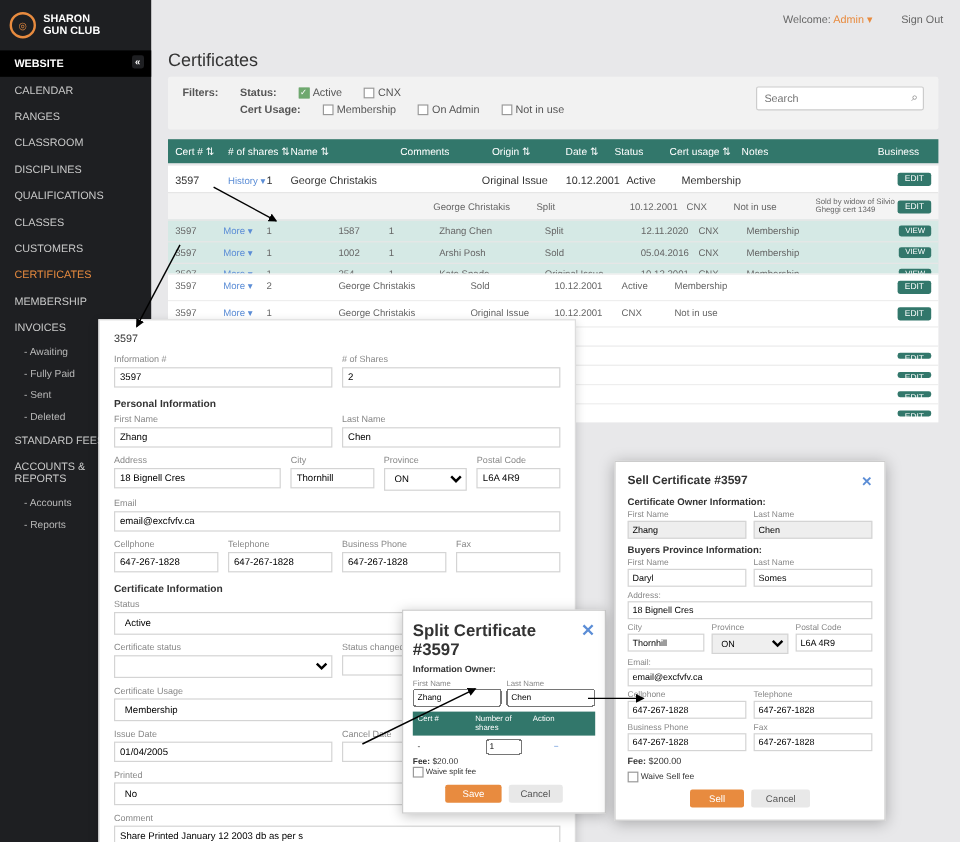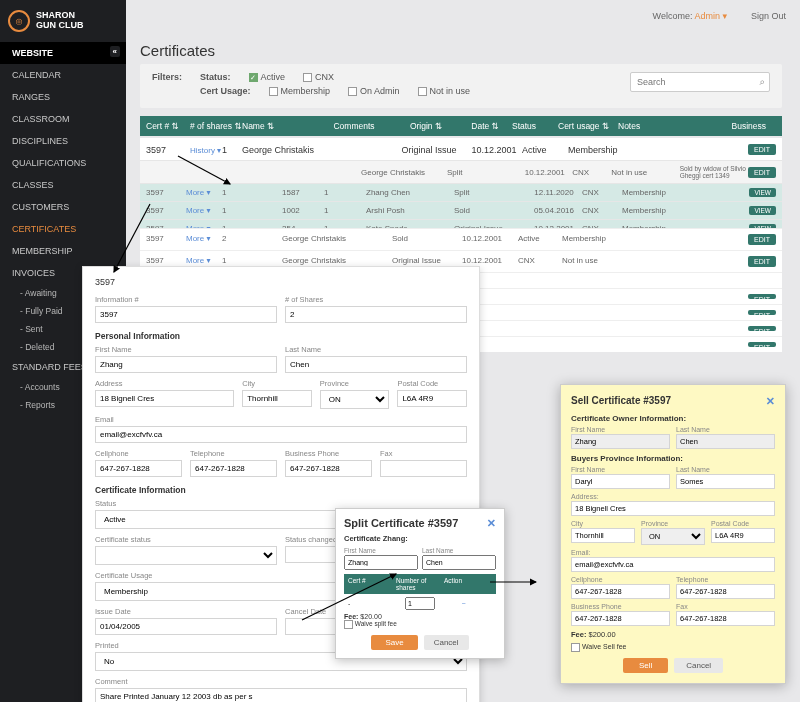--- a/index.html
+++ b/index.html
@@ -47,29 +47,29 @@
 .panel-form .hd{font-size:9px;color:#333;margin-bottom:8px}
 .panel-form .sec{font-weight:bold;color:#333;margin:8px 0 4px;font-size:8.5px}
 .panel-form .frow{display:flex;gap:8px;margin-bottom:6px}
 .panel-form label{display:block;color:#888;font-size:7.5px;margin-bottom:2px}
 .panel-form .fld{flex:1}
 .panel-form input,.panel-form select{width:100%;border:1px solid #d4d4d4;padding:3px 4px;font-size:8px;background:#fff}
 .obtn{background:#e88b3f;color:#fff;font-size:8px;padding:4px 12px;border-radius:2px;cursor:pointer}
 .gbtn{background:#e8e8e8;color:#555;font-size:8px;padding:4px 12px;border-radius:2px;cursor:pointer}
 
 .split-modal{position:absolute;left:335px;top:508px;width:170px;background:#fff;border:1px solid #ccc;padding:8px;font-size:7.5px;box-shadow:0 2px 10px rgba(0,0,0,.25)}
-.split-modal .ttl{font-size:11px;font-weight:bold;margin-bottom:4px;display:flex;justify-content:space-between}
+.split-modal .ttl{font-size:14px;font-weight:bold;margin-bottom:4px;display:flex;justify-content:space-between}
 .split-modal .close{color:#5b8dd6;cursor:pointer}
 .split-modal .tbh{background:#32776b;color:#fff;display:flex;font-size:6.5px;padding:3px 4px;margin-top:4px}
 .split-modal .tbh span{flex:1}
 .split-modal .tbr{display:flex;font-size:7px;padding:3px 4px;align-items:center}
 .split-modal .tbr input{width:30px;font-size:7px;padding:1px}
 .split-modal .br{display:flex;justify-content:center;gap:6px;margin-top:6px}
 
-.sell-modal{position:absolute;left:560px;top:384px;width:226px;background:#fef9c3;border:1px solid #ccc;padding:10px;font-size:7.5px;box-shadow:0 2px 12px rgba(0,0,0,.28)}
+.sell-modal{position:absolute;left:512px;top:384px;width:226px;background:#ffffff;border:1px solid #ccc;padding:10px;font-size:7.5px;box-shadow:0 2px 12px rgba(0,0,0,.28)}
 .sell-modal .ttl{font-size:10px;font-weight:bold;display:flex;justify-content:space-between;margin-bottom:6px}
 .sell-modal .close{color:#5b8dd6;cursor:pointer;font-size:11px}
 .sell-modal .sec{font-weight:bold;color:#333;margin:5px 0 3px;font-size:8px}
 .sell-modal .frow{display:flex;gap:6px;margin-bottom:4px}
 .sell-modal .fld{flex:1}
 .sell-modal label{display:block;color:#888;font-size:7px;margin-bottom:1px}
 .sell-modal input,.sell-modal select{width:100%;border:1px solid #d4d4d4;padding:2px 3px;font-size:7.5px}
 .sell-modal input.ro{background:#eee}
 .sell-modal .fee{font-size:7.5px;margin:4px 0}
 .sell-modal .br{display:flex;justify-content:center;gap:6px;margin-top:6px}
@@ -94,20 +94,21 @@
     <div class="nav-item">CLASSES</div>
     <div class="nav-item">CUSTOMERS</div>
     <div class="nav-item active">CERTIFICATES</div>
     <div class="nav-item">MEMBERSHIP</div>
     <div class="nav-item">INVOICES</div>
     <div class="nav-sub">- Awaiting</div>
     <div class="nav-sub">- Fully Paid</div>
     <div class="nav-sub">- Sent</div>
     <div class="nav-sub">- Deleted</div>
     <div class="nav-item">STANDARD FEES</div>
+    <div class="nav-item">ACCOUNTS &amp; REPORTS</div>
     <div class="nav-sub">- Accounts</div>
     <div class="nav-sub">- Reports</div>
   </div>
 </div>
 
 <div class="topbar">
   <span><span>Welcome:</span> <span class="admin"><span>Admin</span> ▾</span></span>
   <span>Sign Out</span>
 </div>
 
@@ -322,21 +323,21 @@
       <div class="fld"><label>Comment</label><input value="Share Printed January 12 2003 db as per s" style=""></div>
     </div>
 
 </div>
 
 <div class="split-modal">
   <div class="ttl">
       <span>Split Certificate #3597</span>
       <span class="close">✕</span>
     </div>
-  <div style="font-weight:bold;font-size:7.5px">Certificate Zhang:</div>
+  <div style="font-weight:bold;font-size:7.5px">Information Owner:</div>
   <div style="display:flex;gap:4px;margin-top:3px">
     <div style="flex:1"><label style="font-size:6.5px;color:#888">First Name</label><input style="width: 100%; font-size: 7px; padding: 2px;" value="Zhang"></div>
     <div style="flex:1"><label style="font-size:6.5px;color:#888">Last Name</label><input style="width: 100%; font-size: 7px; padding: 2px;" value="Chen"></div>
   </div>
   <div class="tbh">
       <span>Cert #</span>
       <span>Number of shares</span>
       <span>Action</span>
     </div>
   <div class="tbr">

